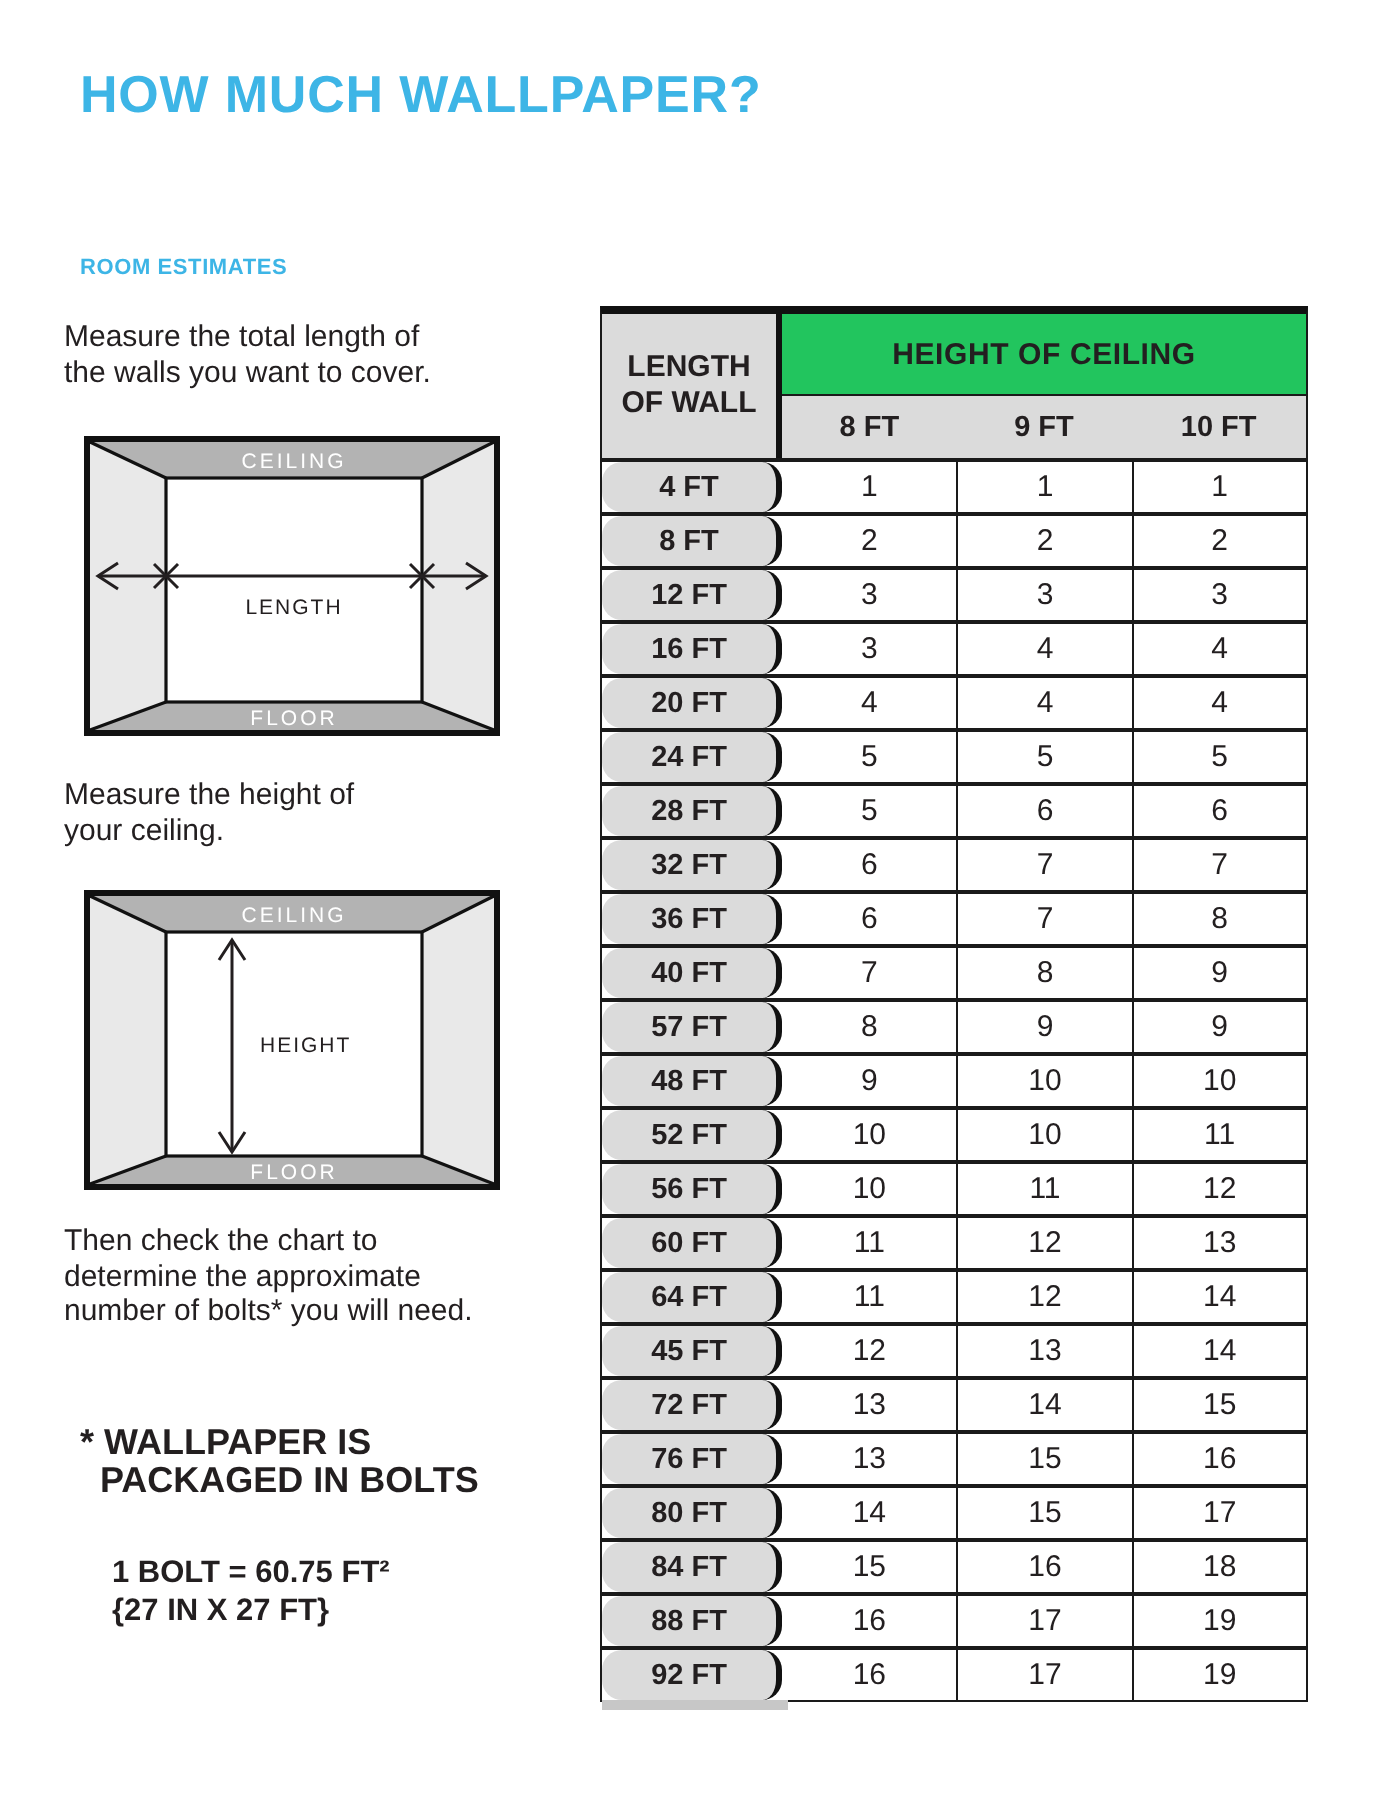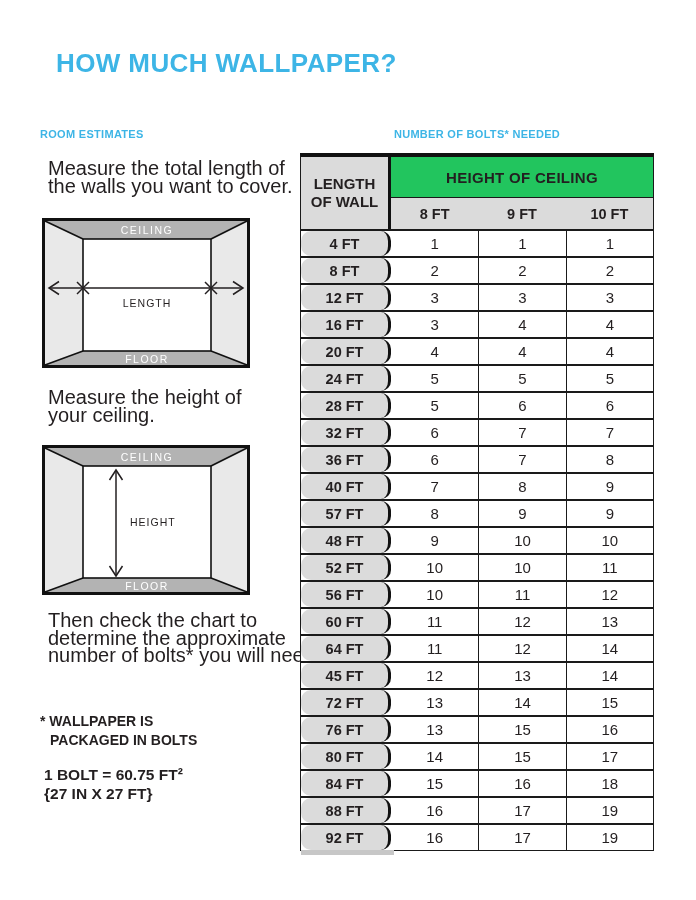--- a/index.html
+++ b/index.html
@@ -3,45 +3,45 @@
 <meta charset="utf-8">
 <style>
   html,body{margin:0;padding:0;background:#ffffff;}
   .page{
     position:relative;width:696px;height:900px;background:#ffffff;overflow:hidden;
     font-family:"Liberation Sans","DejaVu Sans",sans-serif;color:#231f20;
   }
   .pre{white-space:pre-line;}
   .page-title{
     position:absolute;left:40px;top:33px;font-size:26px;line-height:28px;
-    font-weight:bold;color:#3db5e6;letter-spacing:0.4px;margin:16px;
+    font-weight:bold;color:#3db5e6;letter-spacing:0.4px;margin:0;
   }
   .section-heading{
     position:absolute;top:128px;font-size:11px;font-weight:bold;color:#3db5e6;
     letter-spacing:0.3px;margin:0;
   }
   .left-heading{left:40px;}
   .table-heading{left:300px;width:354px;text-align:center;}
   .body-text{
-    position:absolute;left:48px;font-size:20px;line-height:17.5px;margin:0;color:#231f20;
+    position:absolute;left:32px;font-size:15px;line-height:17.5px;margin:0;color:#231f20;
   }
   .step1{top:160px;}
   .step2{top:389px;}
   .step3{top:612px;}
   .diagram{position:absolute;left:42px;width:208px;height:150px;}
   .diagram1{top:218px;}
   .diagram2{top:445px;}
   .footnote{
-    position:absolute;left:40px;top:712px;font-size:14px;line-height:18.5px;
+    position:absolute;left:40px;top:712px;font-size:18px;line-height:18.5px;
     font-weight:bold;margin:0;
   }
   .footnote .indent{padding-left:10px;}
   .bolt-spec{
     position:absolute;left:40px;top:762px;font-size:15.5px;line-height:18.5px;
-    font-weight:bold;margin:4px;
+    font-weight:bold;margin:16px;
   }
   
   .bolt-table{
     position:absolute;left:300px;top:153px;width:354px;box-sizing:border-box;
     border:1.5px solid #1a1a1a;border-top:4px solid #111111;background:#ffffff;
   }
   .thead{display:grid;grid-template-columns:90px 1fr;grid-template-rows:41px 31px;}
   .corner-cell{
     grid-row:1/3;grid-column:1;background:#dbdbdb;border-right:3.5px solid #111111;
     display:flex;align-items:center;justify-content:center;text-align:center;
@@ -73,21 +73,20 @@
     font-size:10.5px;letter-spacing:1px;}
 </style>
 </head>
 <body>
 
 <div class="page">
 
   <h1 class="page-title">HOW MUCH WALLPAPER?</h1>
 
   <h2 class="section-heading left-heading">ROOM ESTIMATES</h2>
-  <h2 class="section-heading table-heading">NUMBER OF BOLTS* NEEDED</h2>
 
   <p class="body-text pre step1">Measure the total length of
 the walls you want to cover.</p>
 
   <svg class="diagram diagram1" viewBox="0 0 208 150">
     <rect x="1.5" y="1.5" width="205" height="147" fill="#ffffff" stroke="#111111" stroke-width="3"></rect>
     <polygon points="3,3 205,3 169,21 41,21" fill="#b3b3b3"></polygon>
     <polygon points="3,147 205,147 169,133 41,133" fill="#b3b3b3"></polygon>
     <polygon points="3,3 41,21 41,133 3,147" fill="#e9e9e9"></polygon>
     <polygon points="205,3 169,21 169,133 205,147" fill="#e9e9e9"></polygon>

